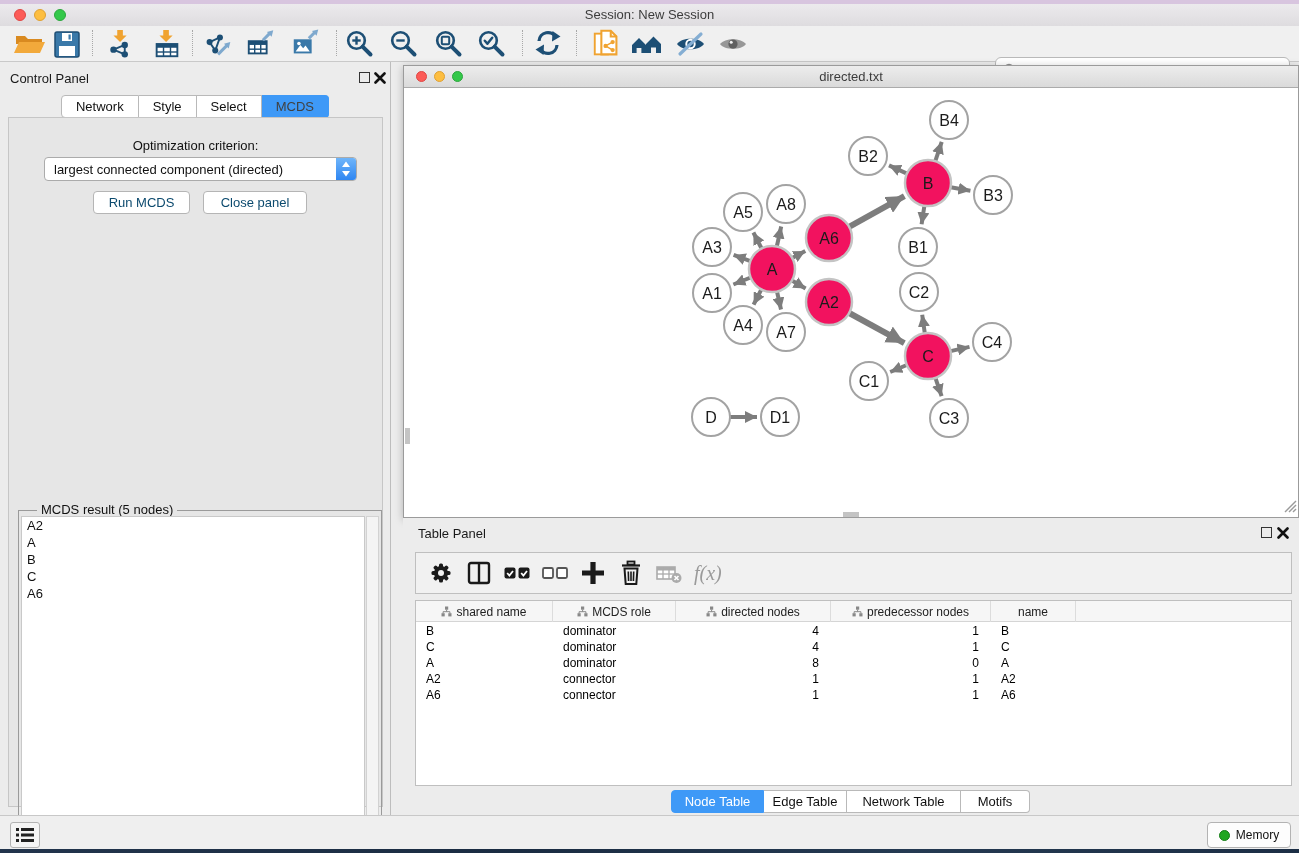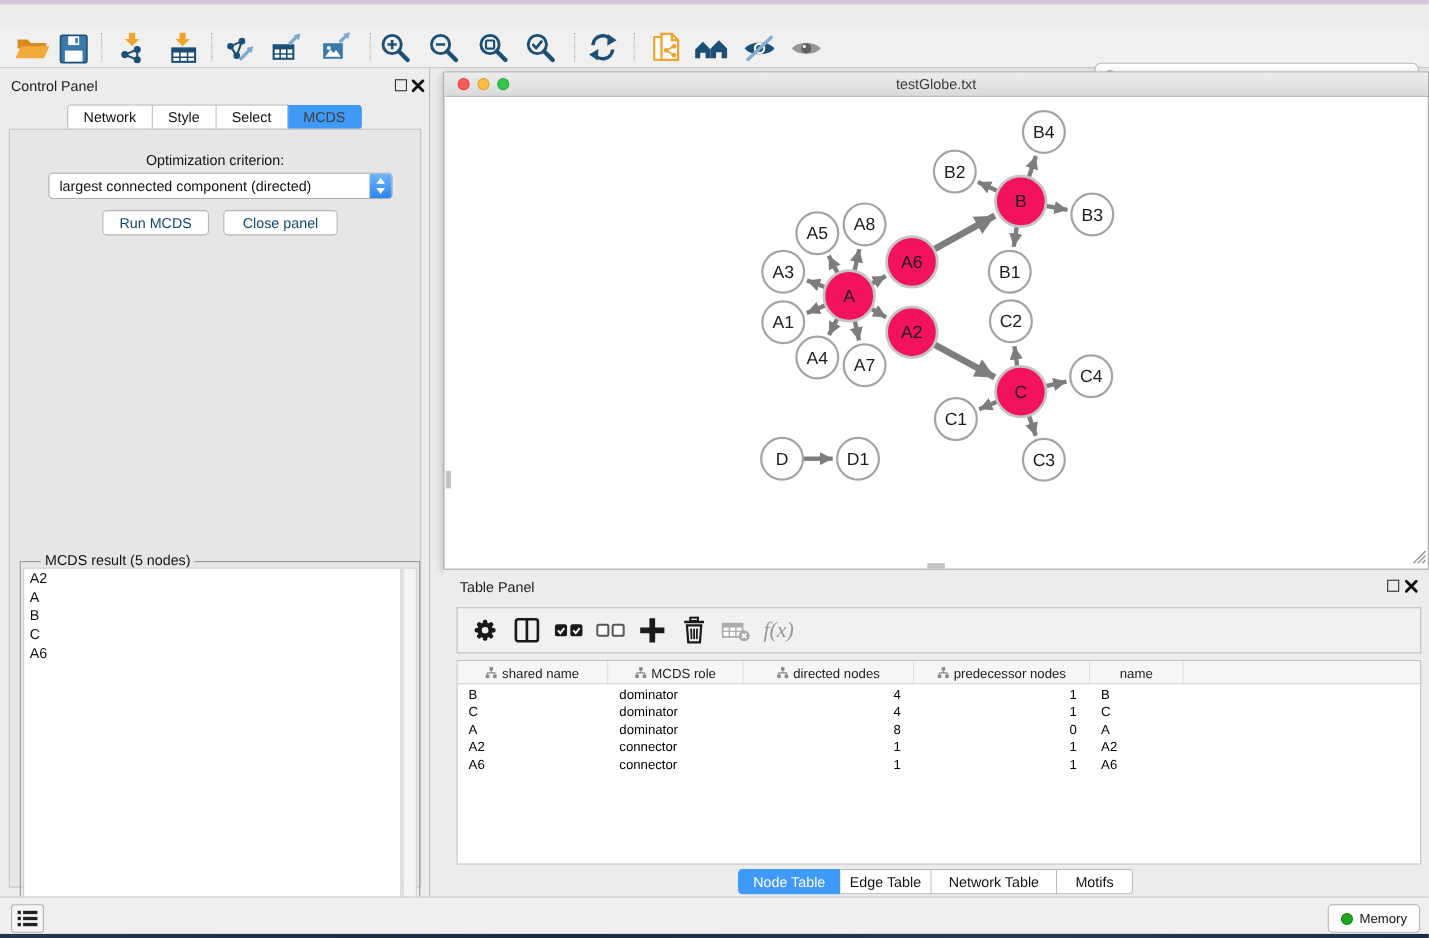--- a/index.html
+++ b/index.html
@@ -119,20 +119,26 @@
   .wall-bottom { position:absolute; left:0; top:849px; width:1299px; height:4px;
     background:linear-gradient(90deg,#22344C,#1A2C42 40%,#253A52 70%,#1C2E45); }
 </style>
 </head>
 <body>
 
 <div id="screen">
 
   <div class="wall-top"></div>
 
+  <div class="titlebar">
+    <span class="tl red"></span>
+    <span class="tl yellow"></span>
+    <span class="tl green"></span>
+    <div class="title">Session: New Session</div>
+  </div>
 
   <div class="toolbar">
     <div class="tb-icon" style="left:13px">
       <svg width="34" height="32" viewBox="0 0 34 32">
         <path d="M3,8 h9 l3,3 h14 v5 h-26 z" fill="#D98A20"></path>
         <path d="M1,25 l5,-11 h26 l-5,11 z" fill="#F2A93B"></path>
       </svg>
     </div>
     <div class="tb-icon" style="left:50px">
       <svg width="34" height="32" viewBox="0 0 34 32">
@@ -315,21 +321,21 @@
         <div class="gb-scroll"></div>
       </div>
     </div>
   </div>
 
   <div class="net-window">
     <div class="net-titlebar">
       <span class="ntl red"></span>
       <span class="ntl yellow"></span>
       <span class="ntl green"></span>
-      <div class="title">testGlobe.txt</div>
+      <div class="title">directed.txt</div>
     </div>
     <svg class="net-canvas" width="894" height="429" viewBox="0 0 894 429">
       <defs>
         <marker id="arrowhead" viewBox="0 0 6 6" markerWidth="3" markerHeight="3" refX="6" refY="3" orient="auto" markerUnits="strokeWidth">
           <path d="M0,0 L6,3 L0,6 Z" fill="#7D7D7D"></path>
         </marker>
       </defs>
       <g id="edge-layer">
           <line x1="356.6" y1="160.5" x2="348.4" y2="144.5" stroke="#7D7D7D" stroke-width="4" marker-end="url(#arrowhead)"></line>
           <line x1="371.8" y1="158.5" x2="376.2" y2="138.5" stroke="#7D7D7D" stroke-width="4" marker-end="url(#arrowhead)"></line>

